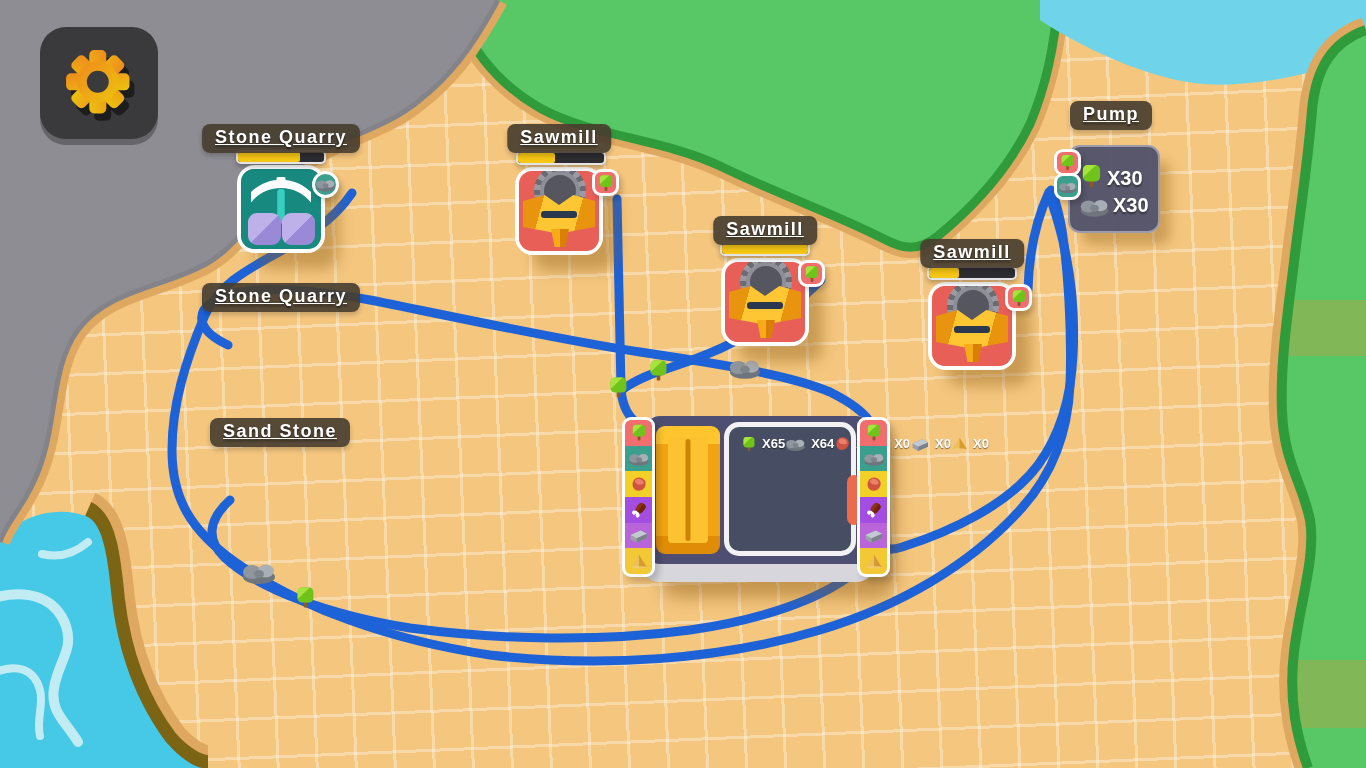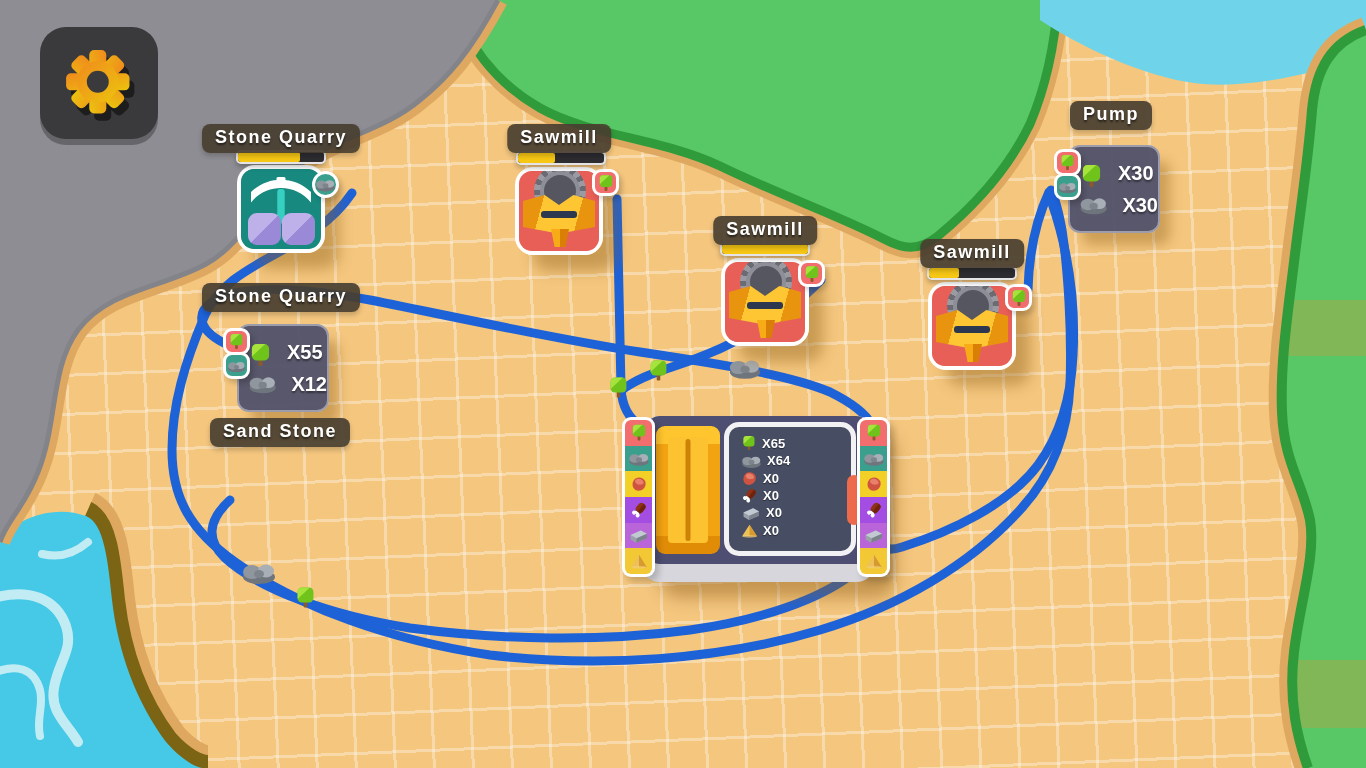--- a/index.html
+++ b/index.html
@@ -13,21 +13,21 @@
       repeating-linear-gradient(0deg, rgba(255,255,255,.34) 0 3px, transparent 3px 39px),
       repeating-linear-gradient(90deg, rgba(255,255,255,.34) 0 3px, transparent 3px 39px);}
   #terrain,#routes{position:absolute;inset:0;width:1366px;height:768px;}
   #terrain{z-index:2}
   #routes{z-index:3}
   .route{fill:none;stroke:var(--route_blue,#1e62d8);stroke-width:9;stroke-linecap:round;stroke-linejoin:round;}
   
   .label{position:absolute;z-index:8;transform:translateX(-50%);
     background:rgba(72,62,48,.92);color:#fff;font-size:18px;letter-spacing:1.5px;
     padding:3px 13px 5px;border-radius:8px;white-space:nowrap;
-    text-shadow:0 2px 2px rgba(0,0,0,.55);box-shadow:0 3px 5px rgba(0,0,0,.2);}
+    text-shadow:0 2px 2px rgba(0,0,0,.55);box-shadow:0 3px 5px rgba(0,0,0,.2);text-decoration:underline;}
   .pbar{position:absolute;z-index:7;transform:translateX(-50%);width:90px;height:14px;
     background:#2c2c31;border:2px solid #e4e4e6;border-radius:5px;overflow:hidden;
     box-shadow:0 3px 5px rgba(0,0,0,.25);}
   .pfill{height:100%;background:var(--accent_yellow,#f6c714);border-radius:2px;}
   
   .bld{position:absolute;z-index:5;width:88px;height:88px;border-radius:18px;border:4px solid #fff;
     box-shadow:16px 18px 14px -2px rgba(143,95,24,.42);}
   .bld .inner{position:absolute;inset:0;border-radius:13px;overflow:hidden;}
   .teal-bld .inner{background:#17897f;}
   .red-bld .inner{background:#e85f58;}
@@ -56,39 +56,39 @@
   .bg-teal{background:var(--badge_teal,#3aa08d);}
   .bg-yellow{background:var(--badge_yellow,#f2d028);}
   .bg-purple{background:var(--badge_purple,#a44de2);}
   .bg-violet{background:var(--badge_violet,#b964d9);}
   .bg-sand{background:var(--badge_sand,#f2c835);}
   
   .panel{position:absolute;z-index:5;width:92px;height:88px;border-radius:12px;
     background:rgba(84,84,106,.97);border:2px solid #9c9cad;
     box-shadow:12px 14px 12px -2px rgba(143,95,24,.38);
     display:flex;flex-direction:column;justify-content:center;gap:4px;padding-left:9px;}
-  .prow{display:flex;align-items:flex-start;gap:14px;color:#fff;font-size:20px;
+  .prow{display:flex;align-items:flex-end;gap:3px;color:#fff;font-size:20px;
     text-shadow:0 2px 2px rgba(0,0,0,.45);}
   .pbadges{position:absolute;left:-16px;top:2px;display:flex;flex-direction:column;gap:-2px;}
   .pbadges .badge{position:relative;margin-bottom:-3px;z-index:-1;}
   
   #depot{position:absolute;left:620px;top:408px;width:272px;height:178px;z-index:5;}
   #depot .tray{position:absolute;left:20px;top:8px;width:236px;height:166px;border-radius:20px;
     background:#d6d6dc;box-shadow:20px 16px 16px rgba(141,94,24,.45);}
   #depot .body{position:absolute;left:26px;top:8px;width:224px;height:148px;border-radius:14px;background:#4e4e72;}
   #depot .pillar{position:absolute;left:36px;top:18px;width:64px;height:128px;border-radius:9px;
     background:linear-gradient(180deg,#ffc52f 0 14%,#f2a312 14% 86%,#e08c07 86%);}
   #depot .pillar:before{content:"";position:absolute;left:12px;top:11px;right:12px;bottom:11px;
     background:#fdc22f;border-radius:4px;}
   #depot .pillar:after{content:"";position:absolute;left:50%;top:13px;bottom:13px;width:5px;
     transform:translateX(-50%);background:#cd8307;border-radius:3px;}
   #depot .ipanel{position:absolute;left:104px;top:14px;width:132px;height:134px;border-radius:15px;
     background:#474e63;border:5px solid #f2f2f4;}
   #depot .handle{position:absolute;right:-10px;top:48px;width:14px;height:50px;border-radius:7px;background:#ee6a4d;}
-  #depot .rows{position:absolute;inset:0;padding:7px 0 12px 12px;display:flex;flex-direction:column;}
+  #depot .rows{position:absolute;inset:0;padding:7px 0 12px 12px;display:flex;flex-direction:row;}
   #depot .drow{display:flex;align-items:center;gap:5px;height:19.5px;color:#fff;font-size:13px;
     text-shadow:0 1px 1px rgba(0,0,0,.5);}
   .strip{position:absolute;width:33px;height:160px;top:9px;background:#fff;border-radius:9px;
     padding:3px;display:flex;flex-direction:column;gap:0;box-shadow:4px 5px 6px rgba(0,0,0,.18);}
   .strip .cell{flex:1;display:flex;align-items:center;justify-content:center;}
   .strip .cell:first-child{border-radius:6px 6px 0 0;}
   .strip .cell:last-child{border-radius:0 0 6px 6px;}
   #strip-left{left:2px;}
   #strip-right{left:237px;}
   
@@ -344,46 +344,20 @@
       </div>
     <div class="prow">
         <svg class="ic" width="31" height="21">
           <use href="#i-stone"></use>
         </svg>
         <span>X30</span>
       </div>
   </div>
 
   <div class="label" style="left:281px;top:283px">Stone Quarry</div>
-  <div class="panel" style="left:237px;top:324px">
-    <div class="pbadges">
-      <div class="badge bg-red">
-          <svg class="ic" width="17" height="17">
-            <use href="#i-tree"></use>
-          </svg>
-        </div>
-      <div class="badge bg-teal">
-          <svg class="ic" width="19" height="14">
-            <use href="#i-stone"></use>
-          </svg>
-        </div>
-    </div>
-    <div class="prow">
-        <svg class="ic" width="25" height="28">
-          <use href="#i-tree"></use>
-        </svg>
-        <span>X55</span>
-      </div>
-    <div class="prow">
-        <svg class="ic" width="31" height="21">
-          <use href="#i-stone"></use>
-        </svg>
-        <span>X12</span>
-      </div>
-  </div>
 
   <div class="label" style="left:280px;top:418px">Sand Stone</div>
 
   <div id="depot">
     <div class="tray"></div>
     <div class="body"></div>
     <div class="pillar"></div>
     <div class="ipanel">
       <div class="handle"></div>
       <div class="rows">

